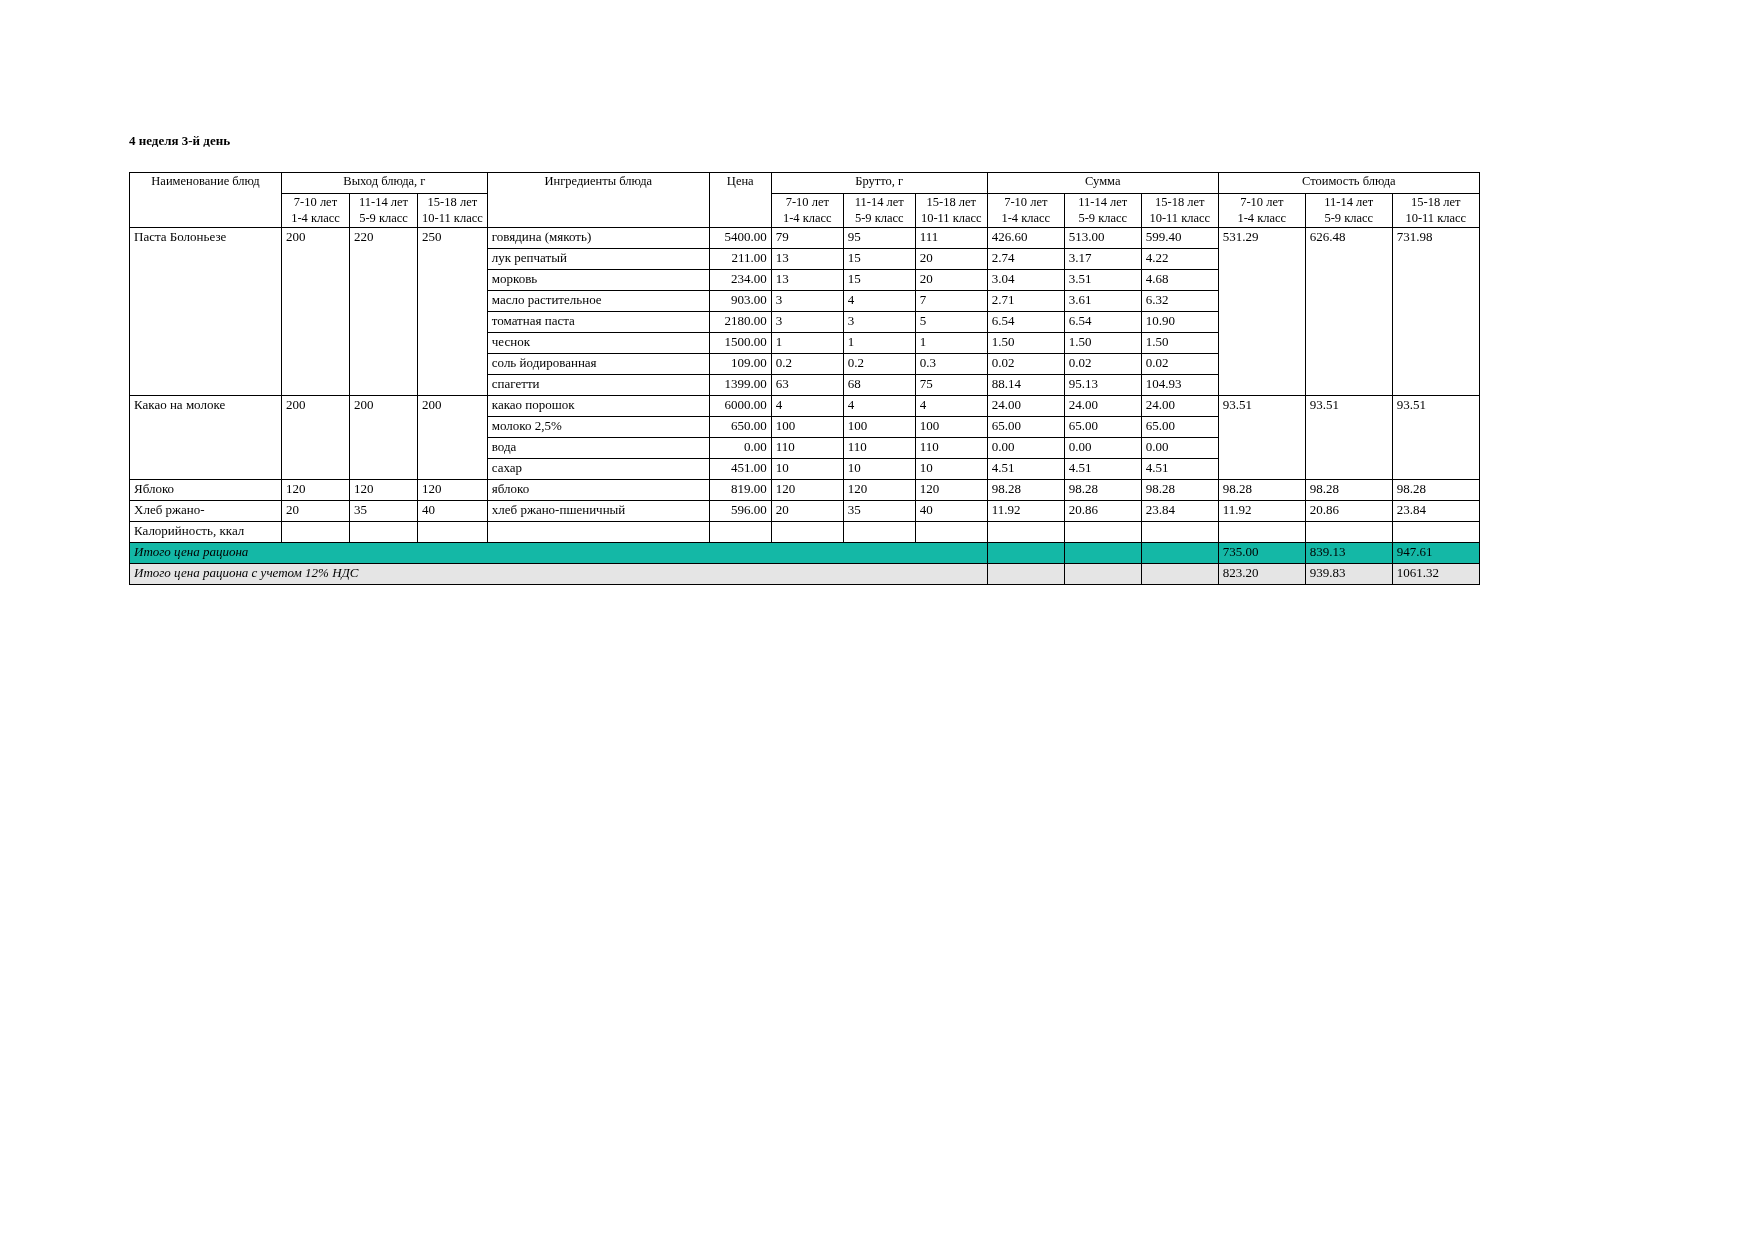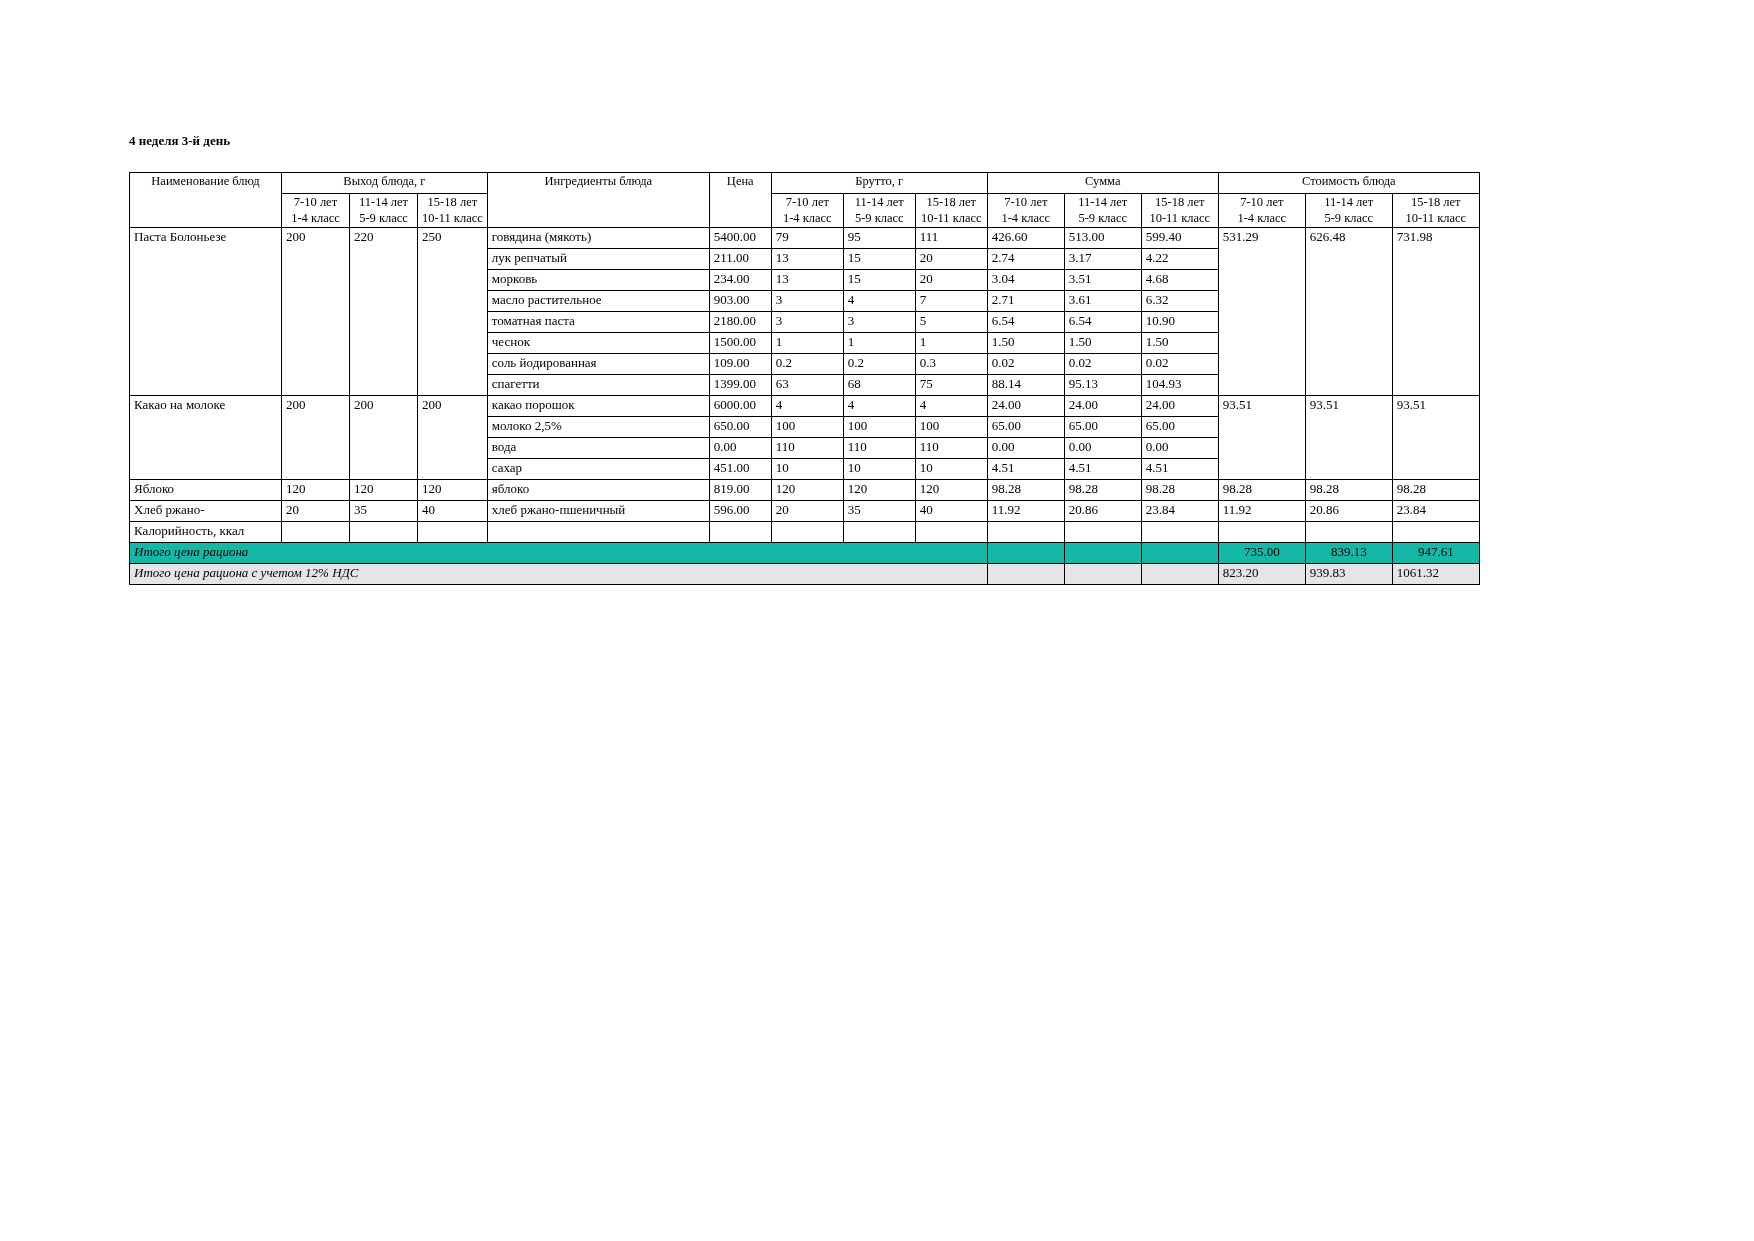--- a/index.html
+++ b/index.html
@@ -55,33 +55,33 @@
     text-align: center;
     vertical-align: middle;
     font-weight: bold;
     font-size: 12.5px;
     line-height: 1.2;
   }
   th.hdr .sub1 { display: block; }
   th.hdr .sub2 { display: block; }
   .l { text-align: left; }
   td.num { }
-  td.money { text-align: left; }
+  td.money { text-align: right; }
   .dish { text-align: left; vertical-align: top; }
   .calor {
     font-weight: bold;
     text-align: left;
   }
   .total-row td {
     background: #14b8a6;
     font-weight: bold;
     font-style: italic;
   }
   .total-row td.val {
-    text-align: center;
+    text-align: left;
     font-style: normal;
   }
   .vat-row td {
     background: #e5e5e5;
     font-weight: bold;
     font-style: italic;
   }
   .vat-row td.val {
     text-align: left;
     font-style: normal;

